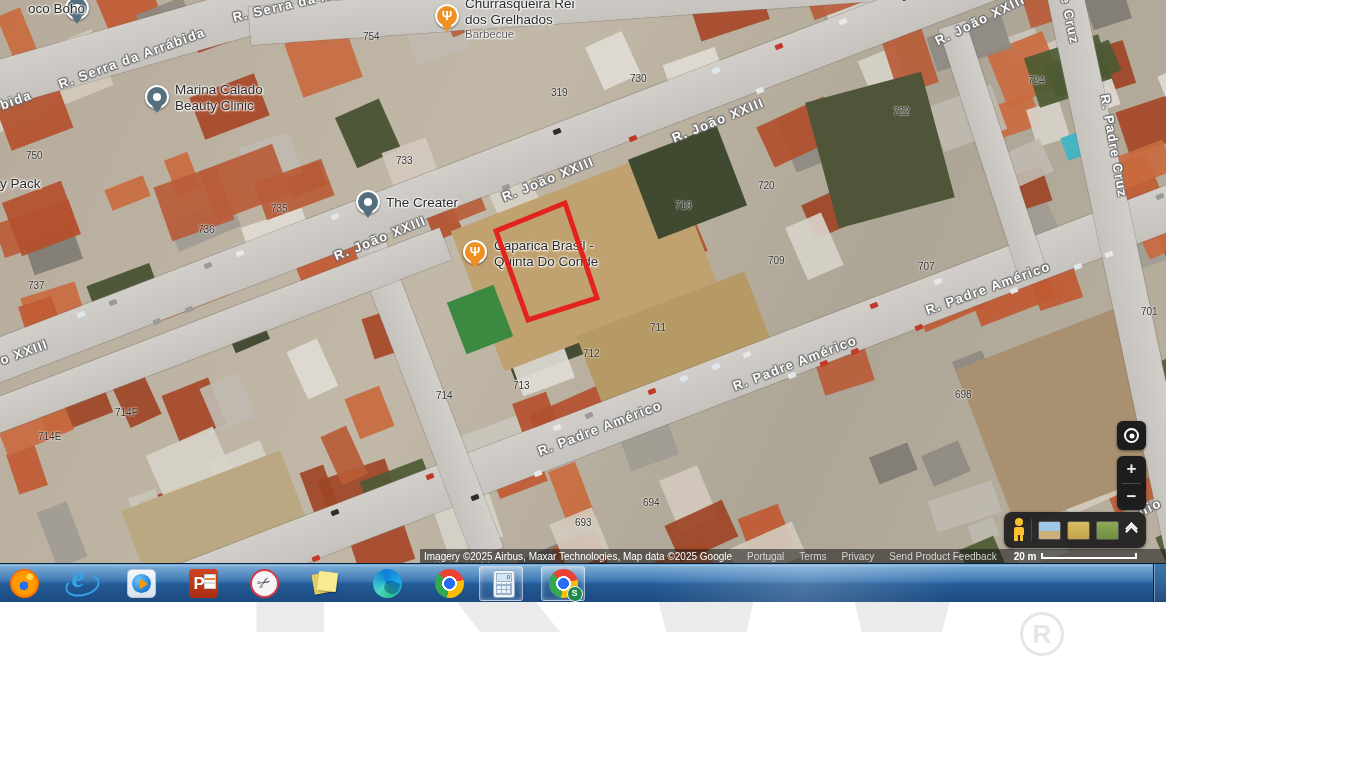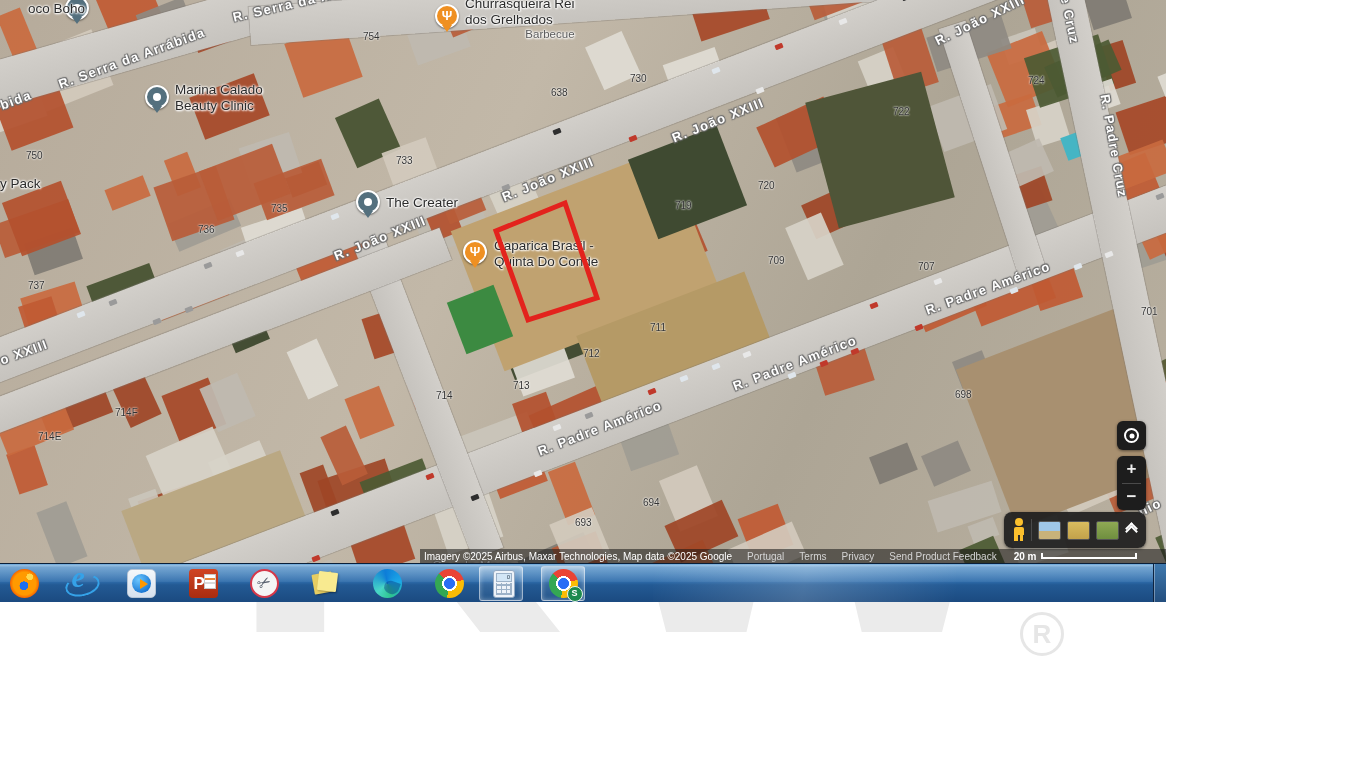--- a/index.html
+++ b/index.html
@@ -36,21 +36,21 @@
   .pin-generic { background:#54707e; }
   .pin-generic::before { content:""; position:absolute; left:50%; top:50%; width:8px; height:8px;
     background:#fff; border-radius:50%; transform:translate(-50%,-50%); }
   .pin-generic::after { border-top:7px solid #54707e; }
   .pin-rest { background:#ef9022; }
   .pin-rest::after { border-top:7px solid #ef9022; }
   .pin-rest::before { content:"\03A8"; position:absolute; left:0; right:0; top:0; bottom:0;
     color:#fff; font-size:13px; font-weight:bold; text-align:center; line-height:20px; }
   .poi-text { position:absolute; white-space:nowrap; font-size:13.5px; color:#2b2b2b; line-height:1.18; z-index:8;
     text-shadow:0 0 2px #fff,0 0 2px #fff,0 0 3px #fff,1px 1px 2px #fff; }
-  .poi-sub { font-size:11.5px; color:#5a5a5a; font-weight:normal;text-align:right; }
+  .poi-sub { font-size:11.5px; color:#5a5a5a; font-weight:normal; }
 
   .poly-svg { position:absolute; left:0; top:0; z-index:9; pointer-events:none; }
 
   .gmaps-logo { position:absolute; left:432px; top:521px; z-index:11; color:#fff; font-size:13px;
     letter-spacing:.3px; text-shadow:0 1px 3px rgba(0,0,0,.75),0 0 2px rgba(0,0,0,.5);margin-top:37px; }
 
   .attrib { position:absolute; left:420px; right:0; top:549px; height:14px; z-index:11;
     background:rgba(20,20,20,.55); display:flex; align-items:center; gap:15px;
     font-size:10px; color:#fff; padding:0 4px; white-space:nowrap; }
   .attrib .al { color:#d4d4d4; }
@@ -387,21 +387,21 @@
         <div class="street-label" style="left: 380px; top: 238px; transform: translate(-50%, -50%) rotate(-22deg);">R. João XXIII</div>
         <div class="street-label" style="left: 24px; top: 352px; transform: translate(-50%, -50%) rotate(-20deg);">o XXIII</div>
         <div class="street-label" style="left: 600px; top: 428px; transform: translate(-50%, -50%) rotate(-21deg);">R. Padre Américo</div>
         <div class="street-label" style="left: 795px; top: 363px; transform: translate(-50%, -50%) rotate(-21deg);">R. Padre Américo</div>
         <div class="street-label" style="left: 988px; top: 288px; transform: translate(-50%, -50%) rotate(-20deg);">R. Padre Américo</div>
         <div class="street-label" style="left: 1150px; top: 507px; transform: translate(-50%, -50%) rotate(-25deg);">nio</div>
       </div>
     <div id="numbers">
         <div class="hnum" style="left: 363px; top: 31px;">754</div>
         <div class="hnum" style="left: 630px; top: 73px;">730</div>
-        <div class="hnum" style="left: 551px; top: 87px;">638</div>
+        <div class="hnum" style="left: 551px; top: 87px;">319</div>
         <div class="hnum" style="left: 1028px; top: 75px;">724</div>
         <div class="hnum" style="left: 893px; top: 106px;">722</div>
         <div class="hnum" style="left: 26px; top: 150px;">750</div>
         <div class="hnum" style="left: 396px; top: 155px;">733</div>
         <div class="hnum" style="left: 758px; top: 180px;">720</div>
         <div class="hnum" style="left: 675px; top: 200px;">719</div>
         <div class="hnum" style="left: 271px; top: 203px;">735</div>
         <div class="hnum" style="left: 198px; top: 224px;">736</div>
         <div class="hnum" style="left: 768px; top: 255px;">709</div>
         <div class="hnum" style="left: 918px; top: 261px;">707</div>

